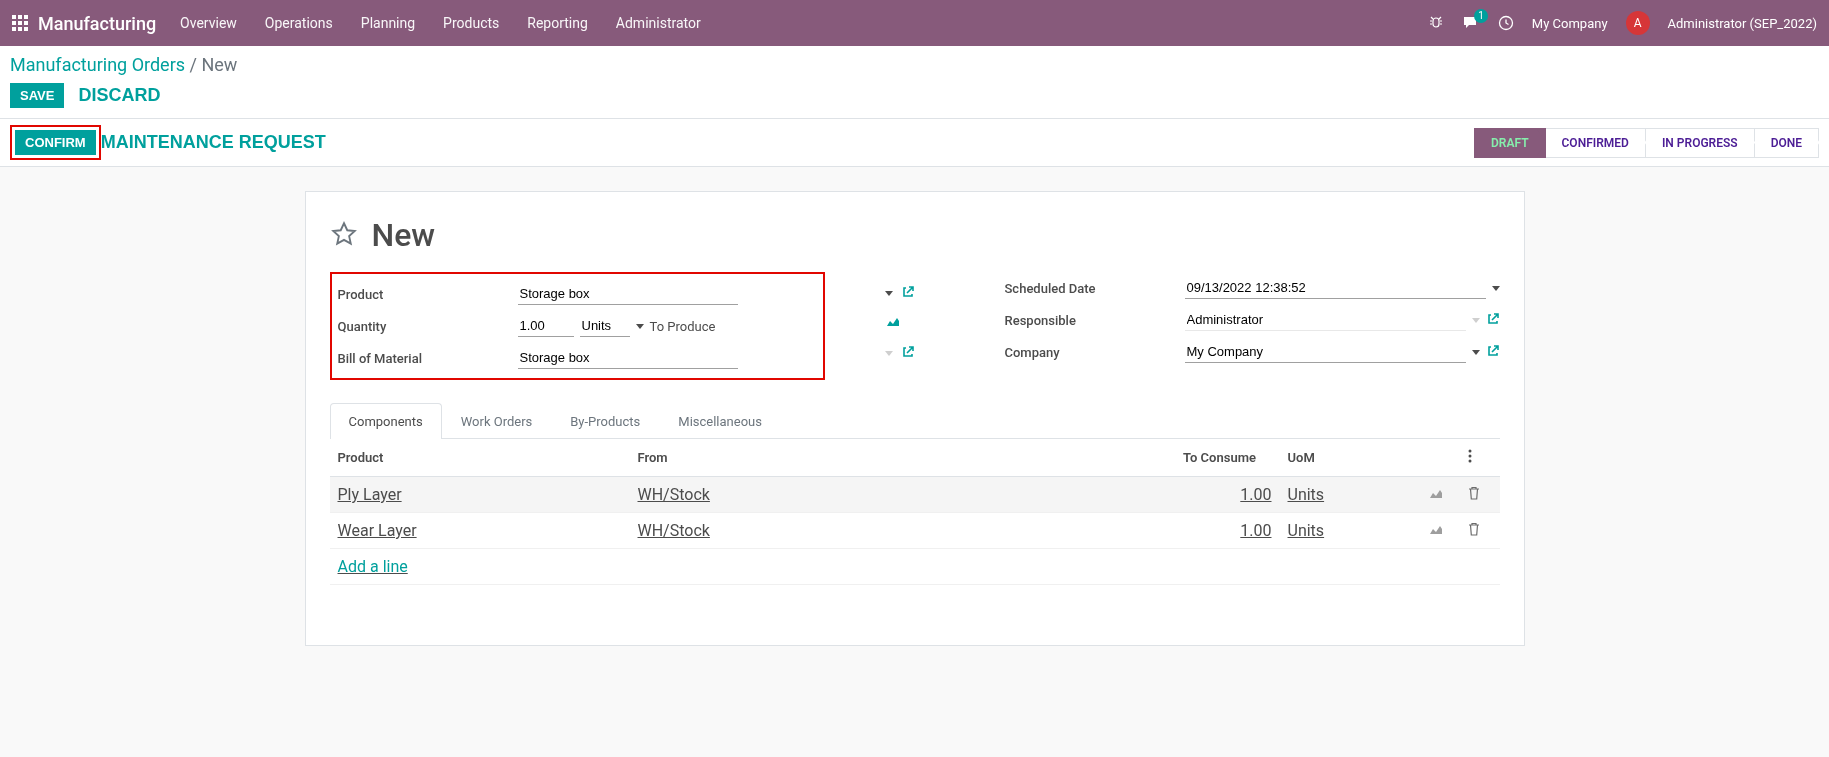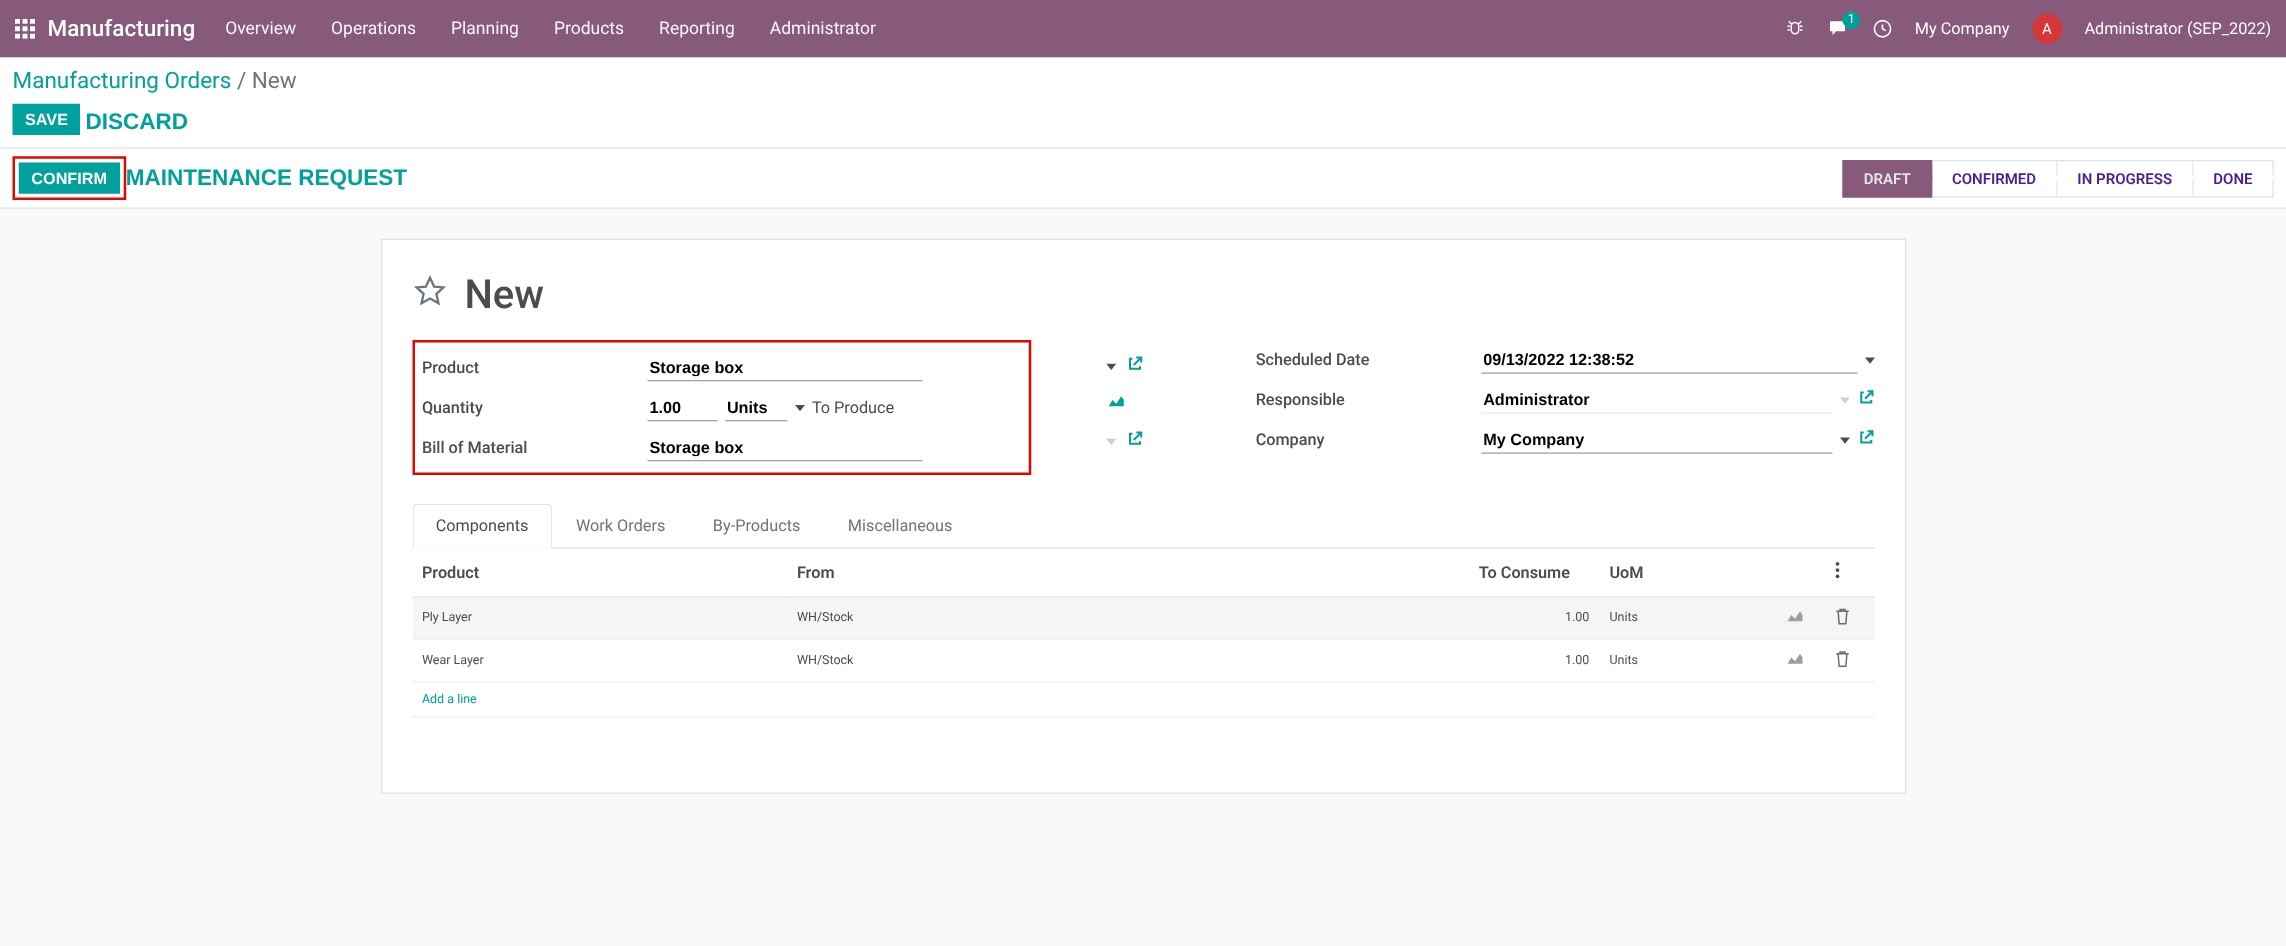--- a/index.html
+++ b/index.html
@@ -11,59 +11,59 @@
 .topnav { display: flex; gap: 28px; }
 .topnav span { cursor: pointer; font-size: 14px; opacity: .95; }
 .top-right { margin-left: auto; display: flex; align-items: center; gap: 18px; }
 .icon-btn { display:inline-flex; position:relative; }
 .badge { position:absolute; top:-6px; right:-8px; background:#00a09d; color:#fff; font-size:10px; border-radius:8px; padding:0 4px; line-height:14px; height:14px; }
 .avatar { width:24px; height:24px; border-radius:50%; background:#d63638; color:#fff; display:inline-flex; align-items:center; justify-content:center; font-size:12px; }
 .bc-bar { background:#fff; padding: 8px 10px 10px; }
 .breadcrumb { font-size: 18px; }
 .bc-link { color:#00a09d; }
 .bc-sep, .bc-current { color:#6c757d; }
-.btn-row { margin-top: 8px; display:flex; gap:4px; align-items:flex-end; }
+.btn-row { margin-top: 8px; display:flex; gap:14px; align-items:center; }
 .btn-primary { background:#00a09d; color:#fff; border:none; padding:5px 10px; font-weight:600; font-size:13px; cursor:pointer; }
 .btn-link { background:none; border:none; color:#00a09d; font-weight:600; font-size:18px; cursor:pointer; }
 .action-bar { border-top:1px solid #dee2e6; border-bottom:1px solid #dee2e6; background:#fff; display:flex; align-items:center; padding:6px 10px; }
 .red-box { border:2px solid #e10600; padding:3px; display:inline-block; margin-right:0; }
 .status-bar { margin-left:auto; display:flex; }
 .status-chev { position:relative; padding:7px 16px; font-size:12px; color:#4c1d95; font-weight:600; background:#fff; border:1px solid #dee2e6; border-left:none; }
 .status-chev:first-child { border-left:1px solid #dee2e6; }
-.status-chev.active { background:#875a7b; color:#e5e5e5; border-color:#875a7b; }
+.status-chev.active { background:#875a7b; color:#86efac; border-color:#875a7b; }
 .status-chev::after { content:''; position:absolute; right:-8px; top:0; bottom:0; width:16px; background:inherit; clip-path: polygon(0 0, 60% 50%, 0 100%); z-index:1; }
 .status-chev.active::after{ background:#875a7b; }
 .sheet-wrap { max-width:1220px; margin:24px auto; }
 .sheet { background:#fff; border:1px solid #dee2e6; padding:24px 24px 60px; }
 .title-row { display:flex; align-items:center; gap:14px; margin-bottom:18px; }
 .star-icon svg { width:28px; height:28px; }
 .title { font-size:32px; color:#4c4c4c; font-weight:500; }
 .form-cols { display:flex; gap:60px; }
 .col { flex:1; }
 .field-row { display:flex; align-items:center; padding:5px 0; }
 .field-label { width:180px; font-size:13px; color:#4c4c4c; font-weight:500; }
 .field-value { flex:1; display:flex; align-items:center; gap:6px; }
-.input-line { border:none; border-bottom:1px solid #a0a0a0; background:none; font-size:13px; padding:3px 2px; outline:none;font-weight:bold; }
+.input-line { border:none; border-bottom:1px solid #a0a0a0; background:none; font-size:13px; padding:3px 2px; outline:none; }
 .input-line.wide { width:220px; }
 .input-line.full { width:100%; }
 .input-line.num { width:56px; }
 .input-line.unit { width:50px; }
 .toproduce { color:#4c4c4c; }
 .caret, .caret-dim { width:0; height:0; border-left:4px solid transparent; border-right:4px solid transparent; border-top:5px solid #4c4c4c; display:inline-block; }
 .caret-dim { border-top-color:#cfcfcf; }
 .ext-link { color:#00a09d; }
 .red-box2 { border:2px solid #e10600; padding:4px 6px; }
 .chart-ic { color:#00a09d; }
 .tabs { display:flex; border-bottom:1px solid #dee2e6; margin-top:22px; }
 .tab { padding:10px 18px; color:#6c757d; cursor:pointer; border:1px solid transparent; border-bottom:none; position:relative; top:1px; }
 .tab.active { background:#fff; border-color:#dee2e6; color:#4c4c4c; border-radius:4px 4px 0 0; }
 .tbl { width:100%; border-collapse:collapse; }
 .tbl th { text-align:left; font-weight:600; padding:10px 8px; border-bottom:1px solid #dee2e6; font-size:13px; }
 .tbl th.right { text-align:center; }
-.tbl td { padding:8px; border-bottom:1px solid #f0f0f0; font-size:10px; }
+.tbl td { padding:8px; border-bottom:1px solid #f0f0f0; font-size:16px;text-decoration:underline; }
 .tbl td.right { text-align:right; }
 .tbl tr.hover { background:#f5f5f5; }
 .add-line { color:#00a09d; cursor:pointer; }
 .kebab { cursor:pointer; }
 .row-ic { color:#6c757d; cursor:pointer; }
 </style>
 </head>
 <body>
 
 <div class="topbar">

